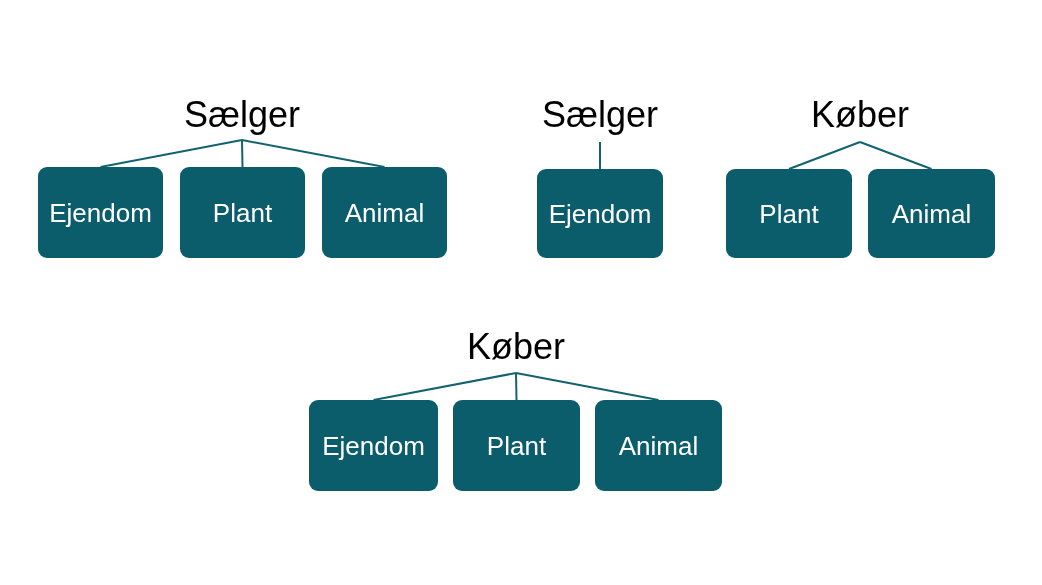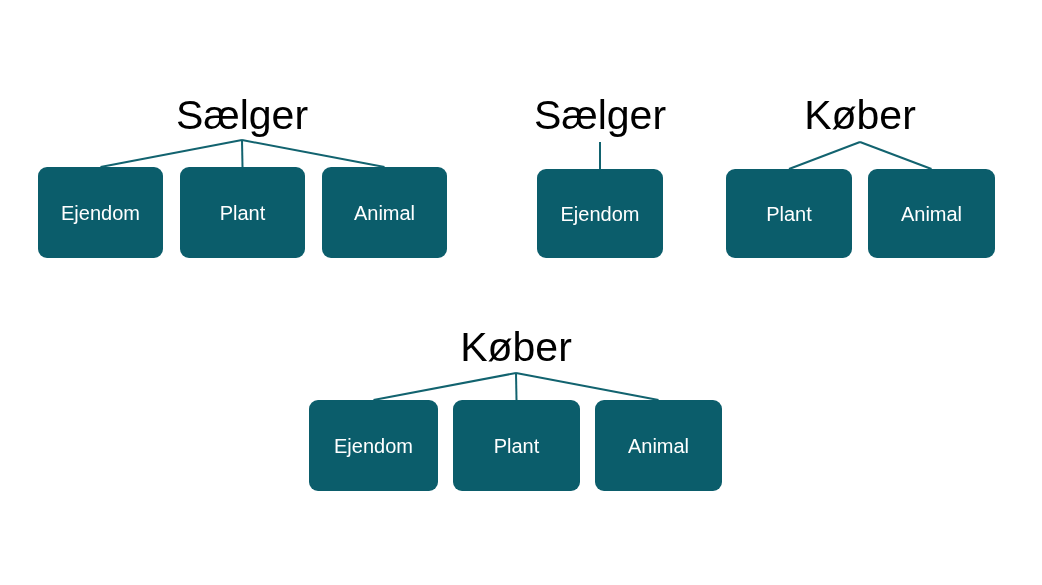--- a/index.html
+++ b/index.html
@@ -20,21 +20,21 @@
   }
   .tree-group {
     position: absolute;
   }
   .group-title {
     position: absolute;
     left: 0;
     top: 0;
     width: 100%;
     text-align: center;
-    font-size: 41px;
+    font-size: 36px;
     line-height: 44px;
     color: #000000;
     font-weight: 400;
     white-space: nowrap;
     font-family: "Liberation Sans", sans-serif;
   }
   .connector-layer {
     position: absolute;
     left: 0;
     pointer-events: none;
@@ -43,21 +43,21 @@
     stroke-width: 2;
     stroke-linecap: butt;
   }
   .node-box {
     box-sizing: border-box;
     border-radius: 9px;
     display: flex;
     align-items: center;
     justify-content: center;
     color: #ffffff;
-    font-size: 20px;
+    font-size: 26px;
     line-height: 30px;
     white-space: nowrap;
     font-family: "Liberation Sans", sans-serif;
   }
 </style>
 </head>
 <body>
 
 <div id="canvas" style="width: 1042px; height: 585px; background: rgb(255, 255, 255);">
     <div class="tree-group" style="left: 0px; top: 0px; width: 1042px; height: 585px;">

